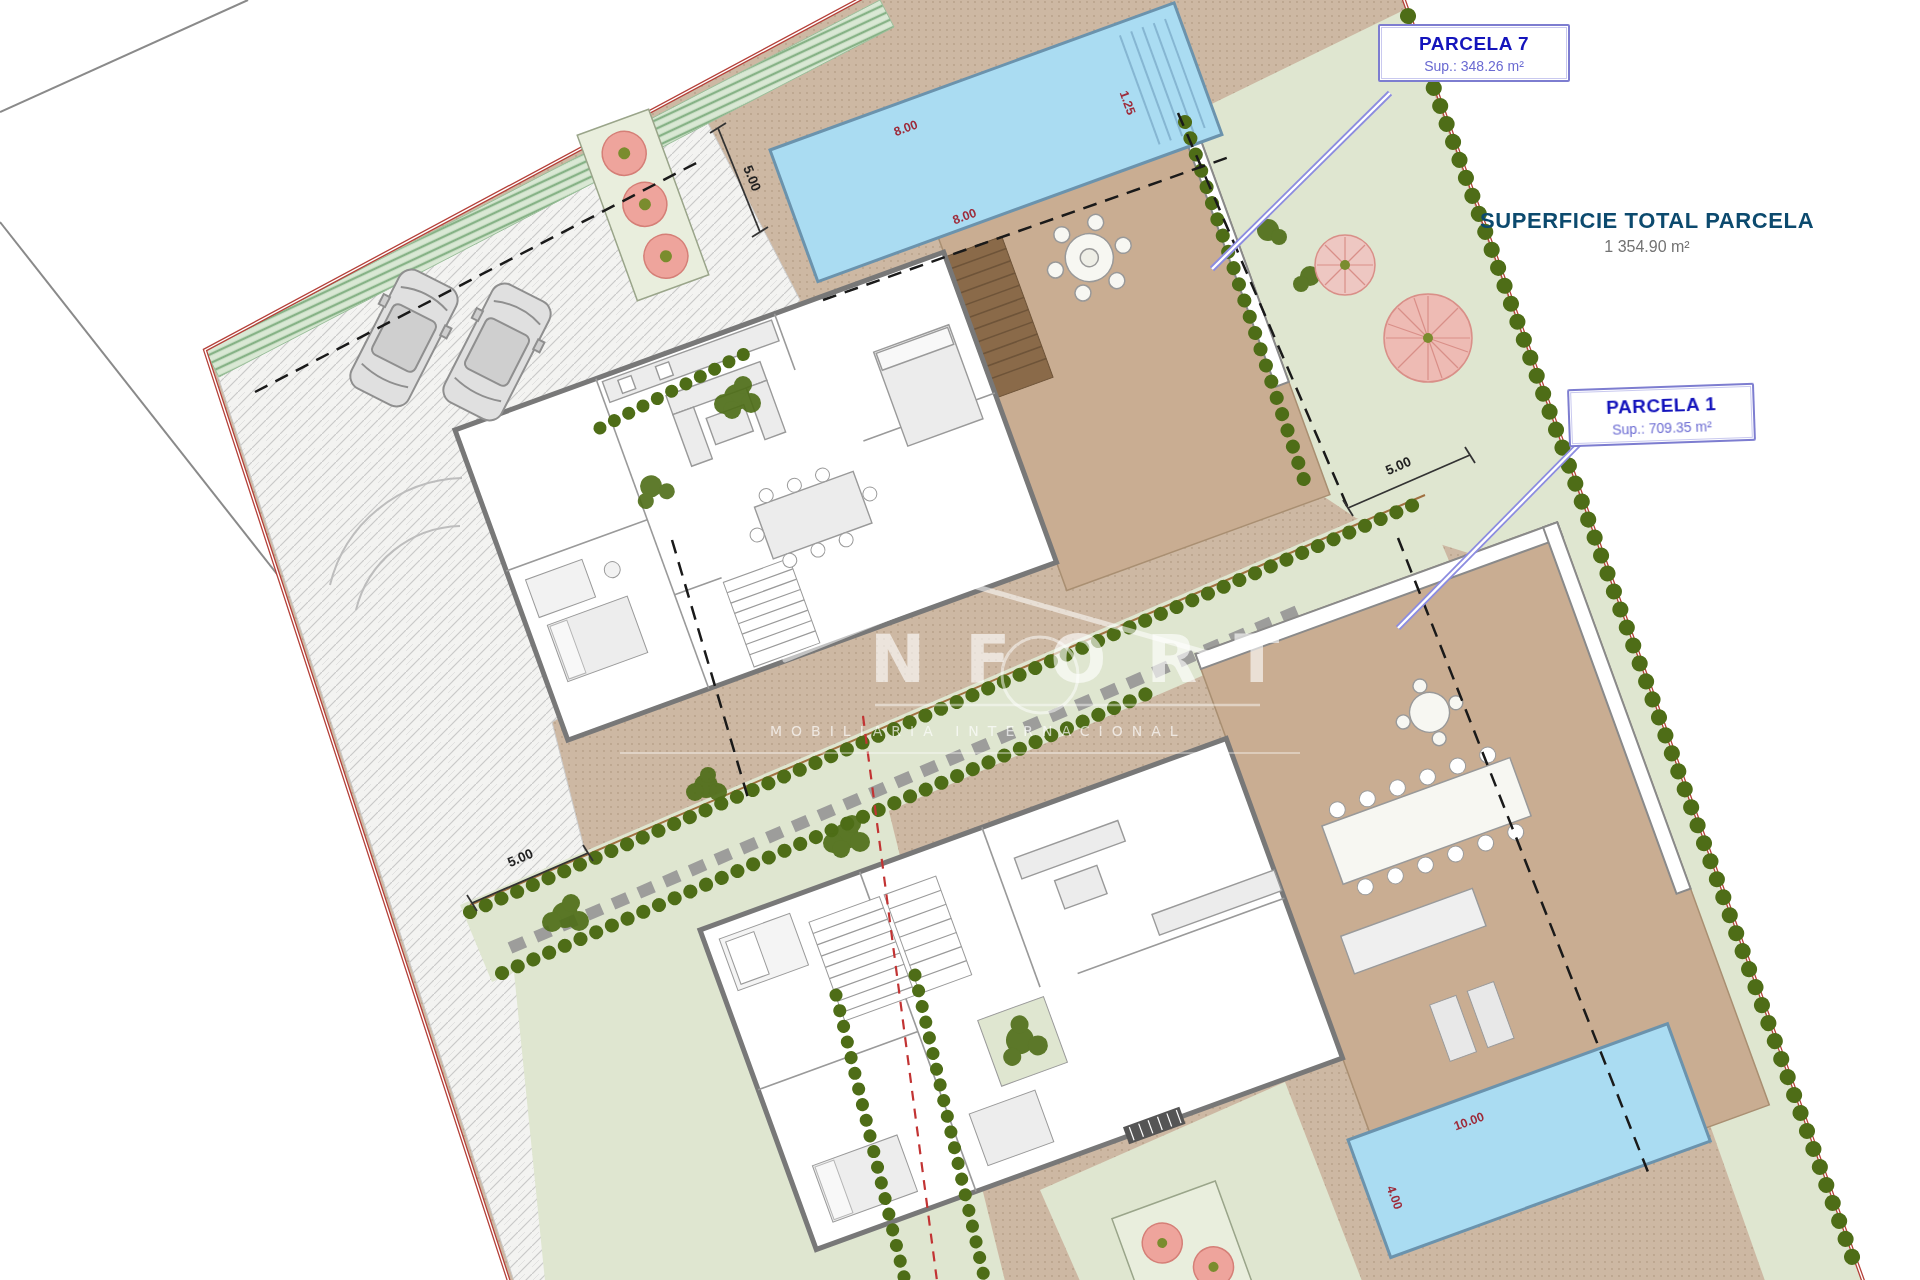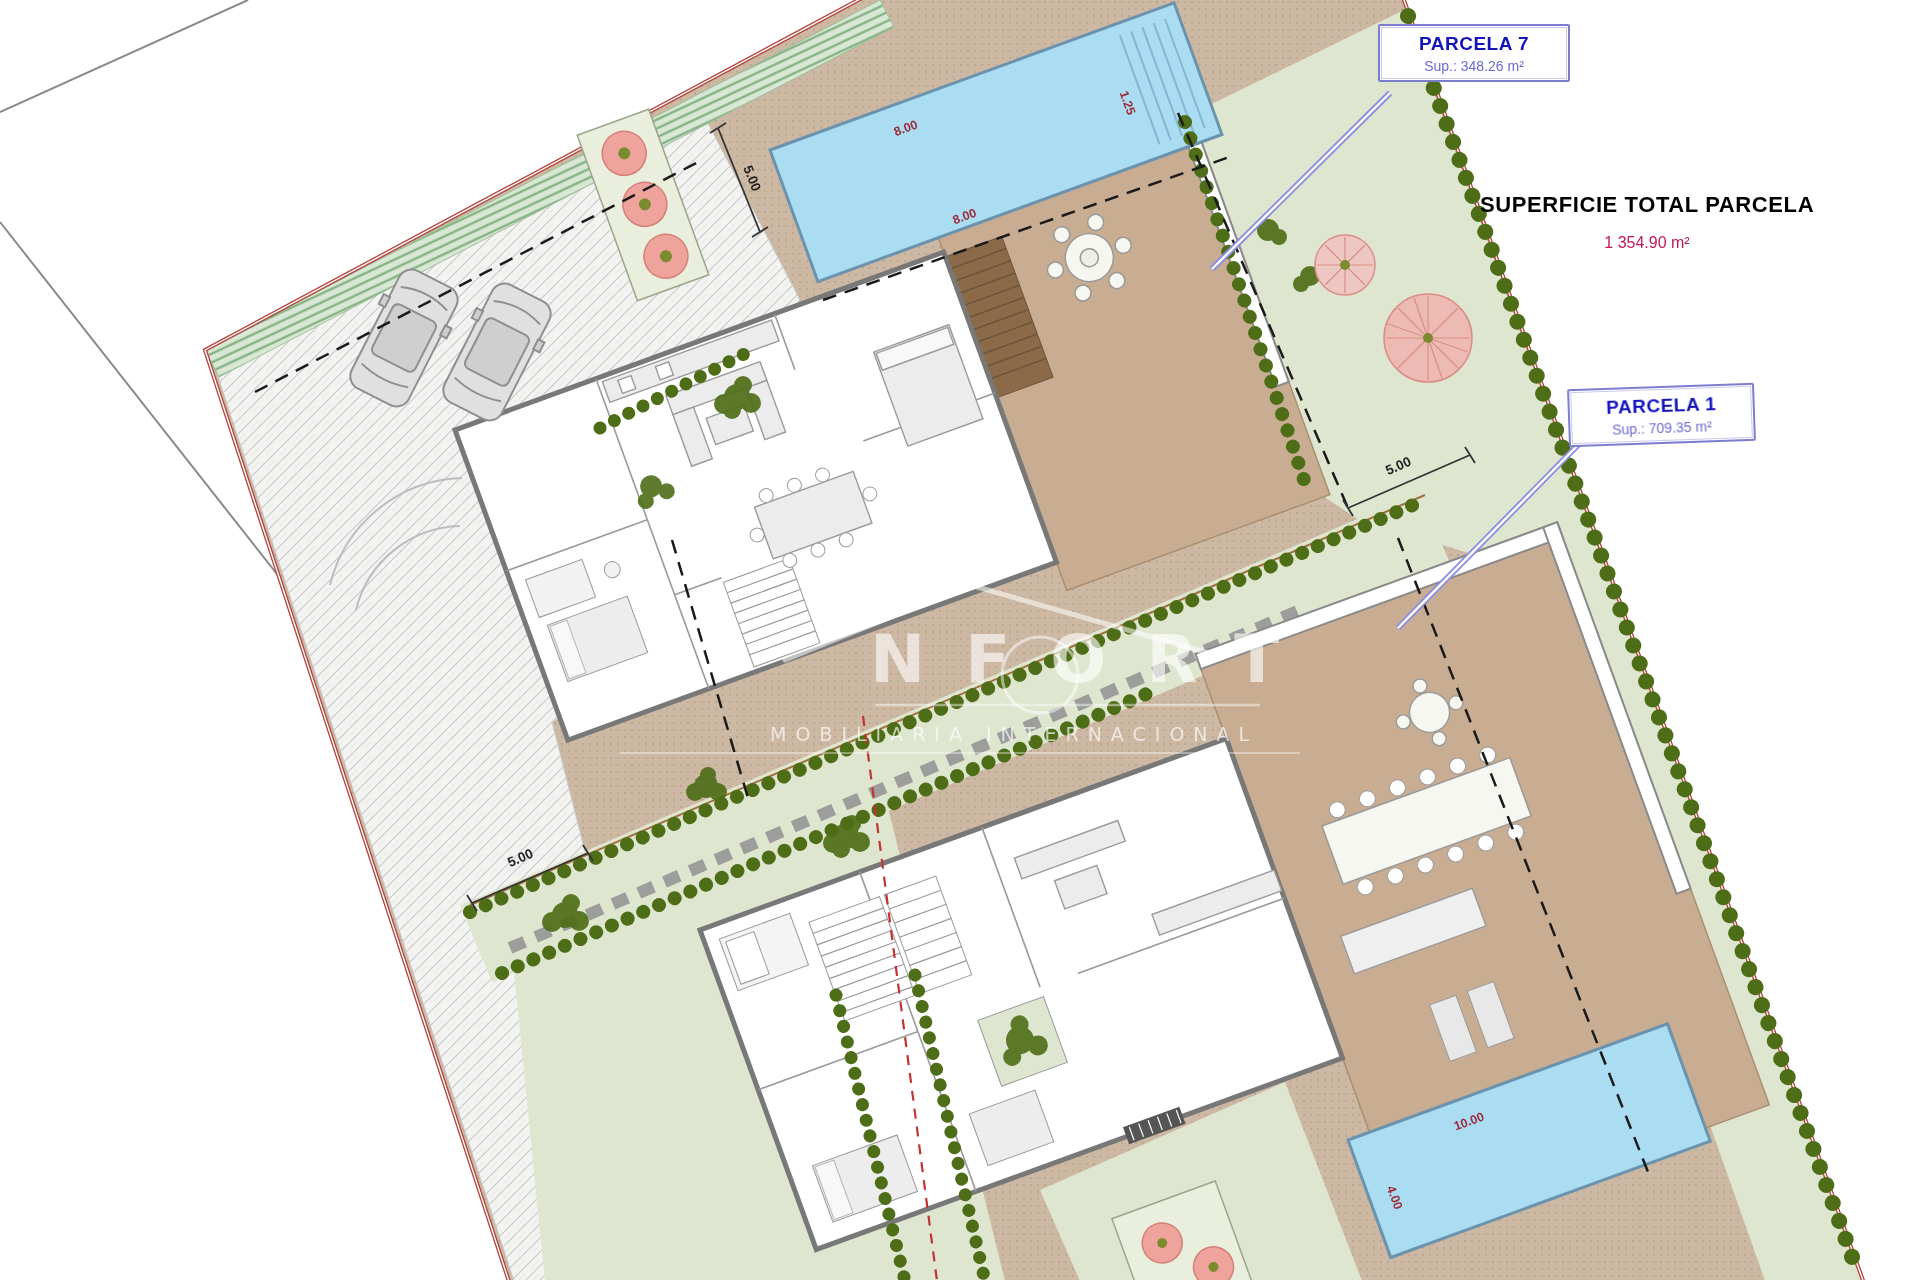--- a/index.html
+++ b/index.html
@@ -8,27 +8,27 @@
   .stage > svg{position:absolute;left:0;top:0;}
   svg text{font-family:"Liberation Sans",sans-serif;}
   .dim-red{font-size:12.5px;font-weight:bold;fill:#9e2b3a;}
   .dim-blk{font-size:13.5px;font-weight:bold;fill:#222;}
   .callout{position:absolute;background:#ffffff;border:2px solid #7d7dd0;
            box-shadow:inset 0 0 0 1px #fff, inset 0 0 0 2px #c9c9ef;
            padding:7px 14px 6px;text-align:center;border-radius:2px;}
   .callout-title{color:#1414bc;font-weight:bold;font-size:19px;letter-spacing:.5px;white-space:nowrap;}
   .callout-sub{color:#6a6ad2;font-size:14px;margin-top:3px;white-space:nowrap;}
   .total{position:absolute;text-align:center;}
-  .total-title{color:#000000;font-weight:bold;font-size:22px;letter-spacing:.6px;white-space:nowrap;}
-  .total-value{color:#be185d;font-size:16px;margin-top:16px;}
+  .total-title{color:#0c4a6e;font-weight:bold;font-size:22px;letter-spacing:.6px;white-space:nowrap;margin-top:16px;}
+  .total-value{color:#737373;font-size:16px;margin-top:4px;}
   .watermark{position:absolute;left:620px;top:555px;width:820px;height:250px;pointer-events:none;}
   .wm-letters{position:absolute;left:250px;top:66px;font-family:"DejaVu Sans",sans-serif;
               font-size:66px;font-weight:700;letter-spacing:40px;color:rgba(255,255,255,.62);white-space:nowrap;}
   .wm-sub{position:absolute;left:150px;top:168px;font-family:"DejaVu Sans",sans-serif;
-          font-size:19px;letter-spacing:9px;color:rgba(255,255,255,.68);white-space:nowrap;}
+          font-size:14px;letter-spacing:9px;color:rgba(255,255,255,.68);white-space:nowrap;}
 </style>
 </head>
 <body>
 
 <div class="stage">
 
 <svg width="1920" height="1280" viewBox="0 0 1920 1280">
   <defs>
     <pattern id="terrdots" width="7" height="7" patternUnits="userSpaceOnUse">
       <rect width="7" height="7" fill="#cdb8a3"></rect>

